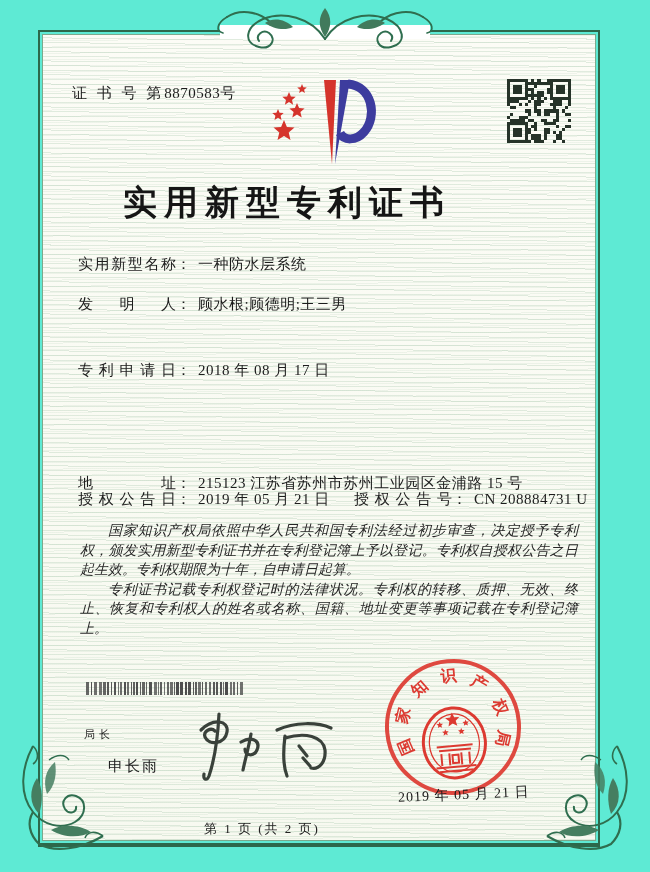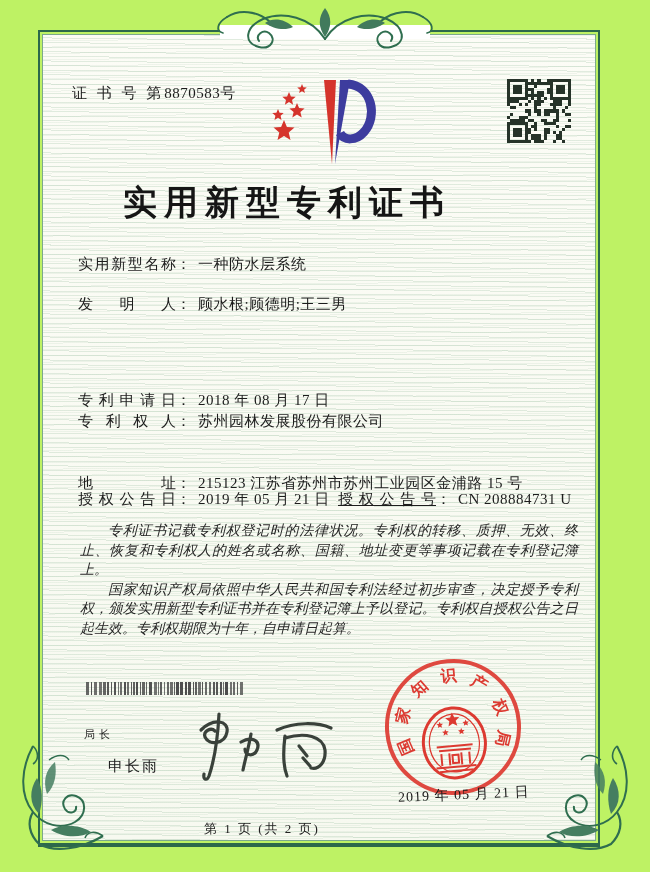--- a/index.html
+++ b/index.html
@@ -1,18 +1,18 @@
 <!DOCTYPE html>
 <html><head>
 <meta charset="utf-8">
 <style>
   html,body{margin:0;padding:0;}
   body{width:650px;height:872px;overflow:hidden;background:#ffffff;
        font-family:"Liberation Serif","DejaVu Serif",serif;}
-  .page{position:relative;width:650px;height:872px;background:#bef264;}
+  .page{position:relative;width:650px;height:872px;background:#5eead4;}
 
   
   .watermark{position:absolute;left:42px;top:34px;width:554px;height:806px;
     background:
       repeating-linear-gradient(180.6deg, rgba(152,190,160,.28) 0px, rgba(152,190,160,.28) 1px, rgba(0,0,0,0) 1px, rgba(0,0,0,0) 4.6px),
       repeating-linear-gradient(179.4deg, rgba(152,190,160,.14) 0px, rgba(152,190,160,.14) 1px, rgba(0,0,0,0) 1px, rgba(0,0,0,0) 6.3px),
       linear-gradient(#fcfcf6,#f7f9f0);}
   
   .frame{position:absolute;left:38px;top:30px;width:558px;height:811px;
     border:2px solid #2c684b;border-bottom-width:4px;}
@@ -31,21 +31,21 @@
   .qr{position:absolute;left:507px;top:79px;width:64px;height:64px;}
 
   .title{position:absolute;left:0;top:180px;width:574px;text-align:center;
     font-size:34px;font-weight:600;letter-spacing:7px;color:#151515;white-space:nowrap;}
 
   .row{position:absolute;left:78px;font-size:15px;color:#1c1c1c;white-space:nowrap;}
   .flabel{display:inline-block;width:98px;text-align:justify;text-align-last:justify;}
   .colon{margin-right:7px;}
   .fvalue{letter-spacing:.5px;}
   .fvalue.fixed{display:inline-block;width:136px;}
-  .flabel.second{margin-left:4px;text-decoration:underline;}
+  .flabel.second{margin-left:20px;}
 
   .paras{position:absolute;left:80px;top:521px;width:498px;font-size:14px;
     line-height:19.5px;font-style:italic;color:#262626;text-align:justify;}
   .paras p{margin:0;text-indent:2em;}
 
   .barcode{position:absolute;left:85px;top:682px;width:160px;height:13px;}
 
   .director-title{position:absolute;left:84px;top:727px;font-size:11px;letter-spacing:4px;color:#202020;}
   .director-name{position:absolute;left:84px;top:757px;font-size:15px;letter-spacing:2px;color:#202020;margin-left:24px;}
   .signature{position:absolute;left:185px;top:700px;width:160px;height:88px;}
@@ -365,36 +365,33 @@
     </svg>
 
   <div class="title">实用新型专利证书</div>
 
   <div class="row" style="top:295px">
     <span class="flabel">发明人</span><span class="colon">：</span><span class="fvalue">顾水根;顾德明;王三男</span>
   </div>
   <div class="row" style="top:255px">
     <span class="flabel">实用新型名称</span><span class="colon">：</span><span class="fvalue">一种防水层系统</span>
   </div>
-  <div class="row" style="top:391px">
+  <div class="row" style="top:361px">
     <span class="flabel">专利申请日</span><span class="colon">：</span><span class="fvalue">2018 年 08 月 17 日</span>
-  </div>
-  <div class="row" style="top:412px">
-    <span class="flabel">专利权人</span><span class="colon">：</span><span class="fvalue">苏州园林发展股份有限公司</span>
   </div>
   <div class="row" style="top:474px">
     <span class="flabel">地址</span><span class="colon">：</span><span class="fvalue">215123 江苏省苏州市苏州工业园区金浦路 15 号</span>
   </div>
   <div class="row" style="top:490px">
     <span class="flabel">授权公告日</span><span class="colon">：</span><span class="fvalue fixed">2019 年 05 月 21 日</span><span class="flabel second">授权公告号</span><span class="colon">：</span><span class="fvalue">CN 208884731 U</span>
   </div>
 
   <div class="paras">
+    <p>国家知识产权局依照中华人民共和国专利法经过初步审查，决定授予专利权，颁发实用新型专利证书并在专利登记簿上予以登记。专利权自授权公告之日起生效。专利权期限为十年，自申请日起算。</p>
     <p>专利证书记载专利权登记时的法律状况。专利权的转移、质押、无效、终止、恢复和专利权人的姓名或名称、国籍、地址变更等事项记载在专利登记簿上。</p>
-    <p>国家知识产权局依照中华人民共和国专利法经过初步审查，决定授予专利权，颁发实用新型专利证书并在专利登记簿上予以登记。专利权自授权公告之日起生效。专利权期限为十年，自申请日起算。</p>
   </div>
 
   <svg class="barcode" viewBox="0 0 160 13" preserveAspectRatio="none" shape-rendering="crispEdges">
       <rect x="1" y="0" width="3" height="13" fill="#4a4a4a" opacity="0.84"></rect>
       <rect x="6" y="0" width="1" height="13" fill="#4a4a4a" opacity="0.95"></rect>
       <rect x="9" y="0" width="3" height="13" fill="#4a4a4a" opacity="0.79"></rect>
       <rect x="14" y="0" width="3" height="13" fill="#4a4a4a" opacity="0.77"></rect>
       <rect x="18" y="0" width="3" height="13" fill="#4a4a4a" opacity="0.85"></rect>
       <rect x="22" y="0" width="2" height="13" fill="#4a4a4a" opacity="0.92"></rect>
       <rect x="26" y="0" width="1" height="13" fill="#4a4a4a" opacity="0.90"></rect>

